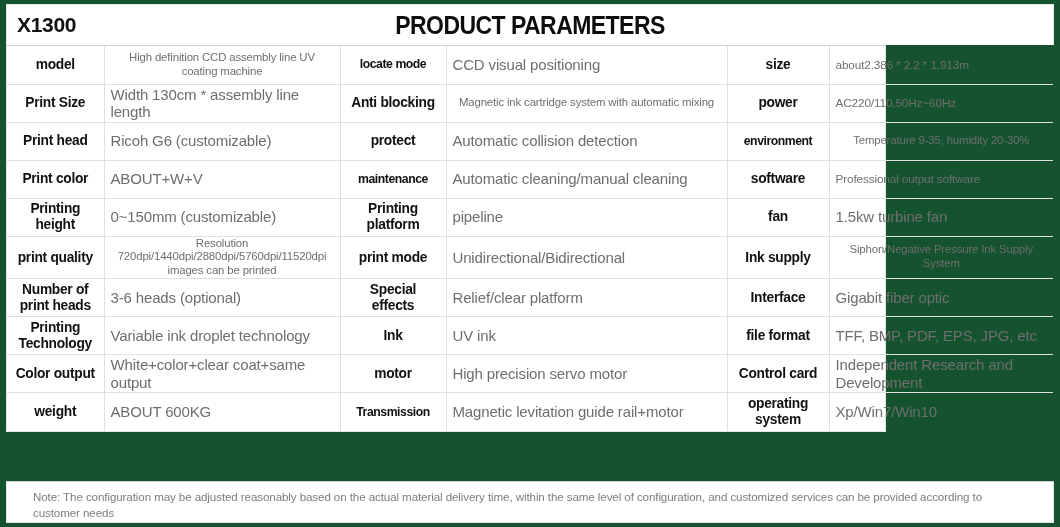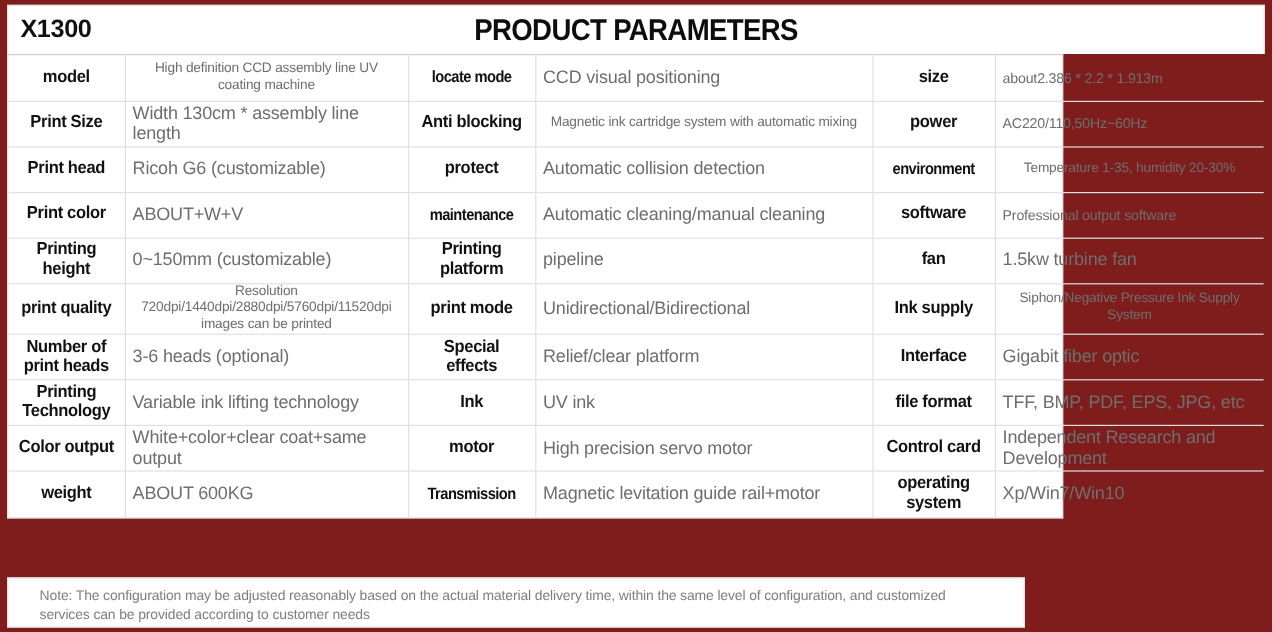--- a/index.html
+++ b/index.html
@@ -8,21 +8,21 @@
     background: #ffffff;
   }
   body {
     font-family: "Liberation Sans", sans-serif;
     -webkit-font-smoothing: antialiased;
   }
   #page {
     position: relative;
     width: 1060px;
     height: 527px;
-    background: #7f1d1d;
+    background: #14532d;
     box-sizing: border-box;
     overflow: hidden;
     padding-left: 20px;
   }
 
   
   .header {
     position: absolute;
     left: 6px;
     top: 4px;
@@ -131,21 +131,21 @@
   .val.xs {
     font-size: 11.8px;
     line-height: 1.22;
   }
 
   
   .note {
     position: absolute;
     left: 6px;
     top: 481px;
-    width: 848px;
+    width: 1048px;
     height: 42px;
     box-sizing: border-box;
     border: 1px solid #e3e3e3;
     border-top: 1px solid #cfcfcf;
     background: #ffffff;
     padding: 7px 26px 0 26px;
     color: #7d7d7d;
     font-size: 11.6px;
     line-height: 1.35;
     letter-spacing: -0.1px;
@@ -190,21 +190,21 @@
           <td class="lbl">power</td>
           <td class="val xs">AC220/110,50Hz~60Hz</td>
         </tr>
 
         <tr>
           <td class="lbl">Print head</td>
           <td class="val">Ricoh G6 (customizable)</td>
           <td class="lbl">protect</td>
           <td class="val">Automatic collision detection</td>
           <td class="lbl tight">environment</td>
-          <td class="val sm">Temperature 1-35, humidity 20-30%</td>
+          <td class="val sm">Temperature 9-35, humidity 20-30%</td>
         </tr>
 
         <tr>
           <td class="lbl">Print color</td>
           <td class="val">ABOUT+W+V</td>
           <td class="lbl tight">maintenance</td>
           <td class="val">Automatic cleaning/manual cleaning</td>
           <td class="lbl">software</td>
           <td class="val xs">Professional output software</td>
         </tr>
@@ -232,21 +232,21 @@
           <td class="lbl">Number of print heads</td>
           <td class="val">3-6 heads (optional)</td>
           <td class="lbl">Special effects</td>
           <td class="val">Relief/clear platform</td>
           <td class="lbl">Interface</td>
           <td class="val">Gigabit fiber optic</td>
         </tr>
 
         <tr>
           <td class="lbl">Printing Technology</td>
-          <td class="val">Variable ink lifting technology</td>
+          <td class="val">Variable ink droplet technology</td>
           <td class="lbl">Ink</td>
           <td class="val">UV ink</td>
           <td class="lbl">file format</td>
           <td class="val">TFF, BMP, PDF, EPS, JPG, etc</td>
         </tr>
 
         <tr>
           <td class="lbl">Color output</td>
           <td class="val">White+color+clear coat+same output</td>
           <td class="lbl">motor</td>

